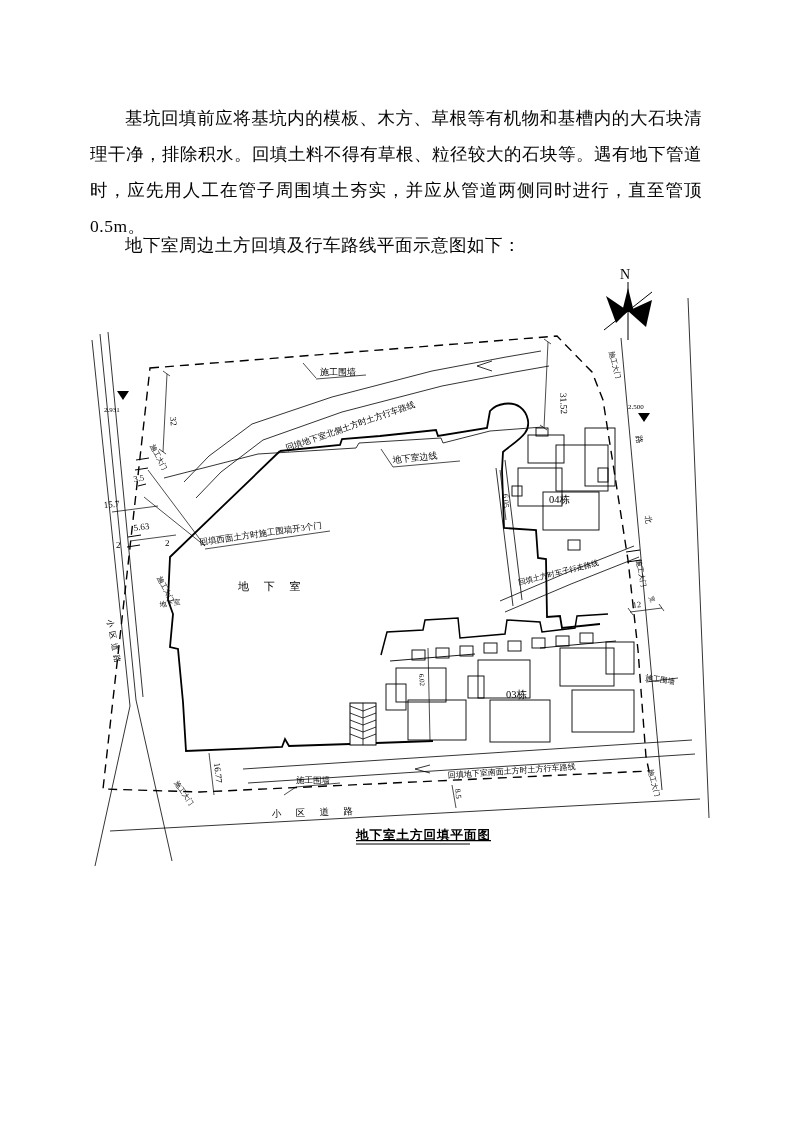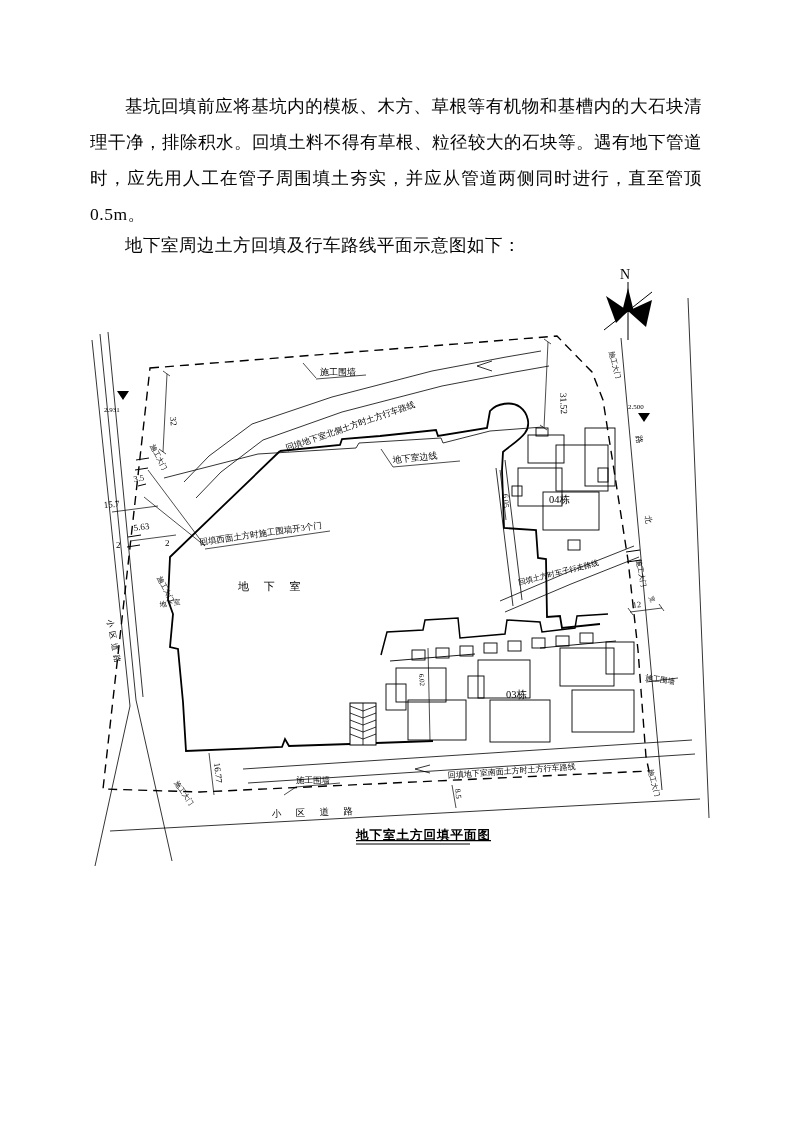--- a/index.html
+++ b/index.html
@@ -22,21 +22,21 @@
   }
   .para.indent{text-indent:2em;}
   svg{position:absolute;left:0;top:0;}
   svg text{font-family:"Liberation Serif", serif;fill:#000;}
   .ln{stroke:#000;fill:none;}
 </style>
 </head>
 <body>
 <div class="page">
 
-  <div class="para indent" style="top:88px;">基坑回填前应将基坑内的模板、木方、草根等有机物和基槽内的大石块清理干净，排除积水。回填土料不得有草根、粒径较大的石块等。遇有地下管道时，应先用人工在管子周围填土夯实，并应从管道两侧同时进行，直至管顶 0.5m。</div>
+  <div class="para indent" style="top:100px;">基坑回填前应将基坑内的模板、木方、草根等有机物和基槽内的大石块清理干净，排除积水。回填土料不得有草根、粒径较大的石块等。遇有地下管道时，应先用人工在管子周围填土夯实，并应从管道两侧同时进行，直至管顶 0.5m。</div>
   <div class="para indent" style="top:227px;">地下室周边土方回填及行车路线平面示意图如下：</div>
 
   <svg width="793" height="1122" viewBox="0 0 793 1122">
 
     <path class="ln" d="M150,368 L545,337 L557,336 L592,372 L603,400 L614,470 L628,560 L638,650 L646,757 L649,771 L200,792 L103,789 Z" stroke-width="1.4" stroke-dasharray="9 6"></path>
 
     <g class="ln" stroke-width="1">
       <path d="M136,460 L149,458 M135,470 L148,468"></path>
       <path d="M128,537 L141,535 M127,547 L140,545"></path>
       <path d="M626,552 L640,550 M627,562 L641,560"></path>

